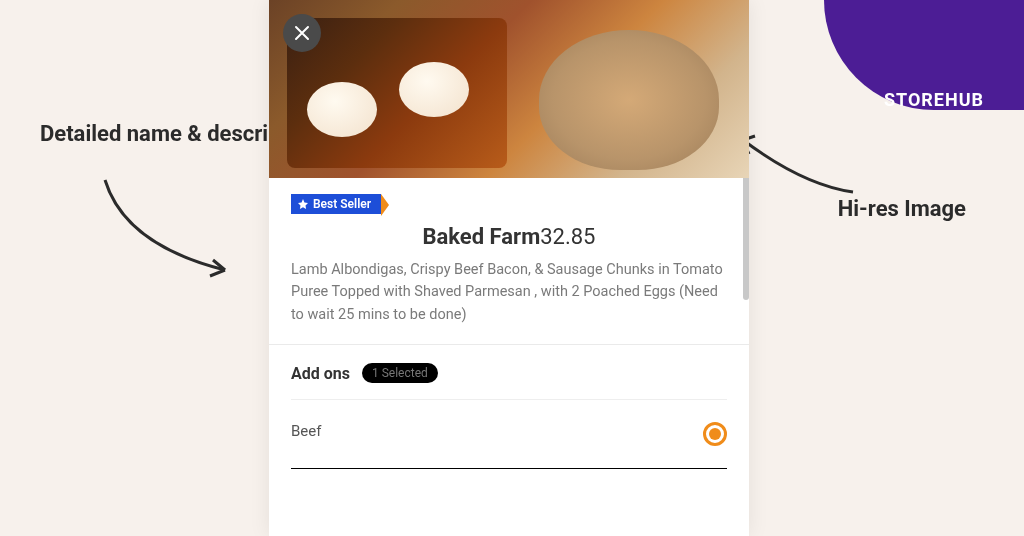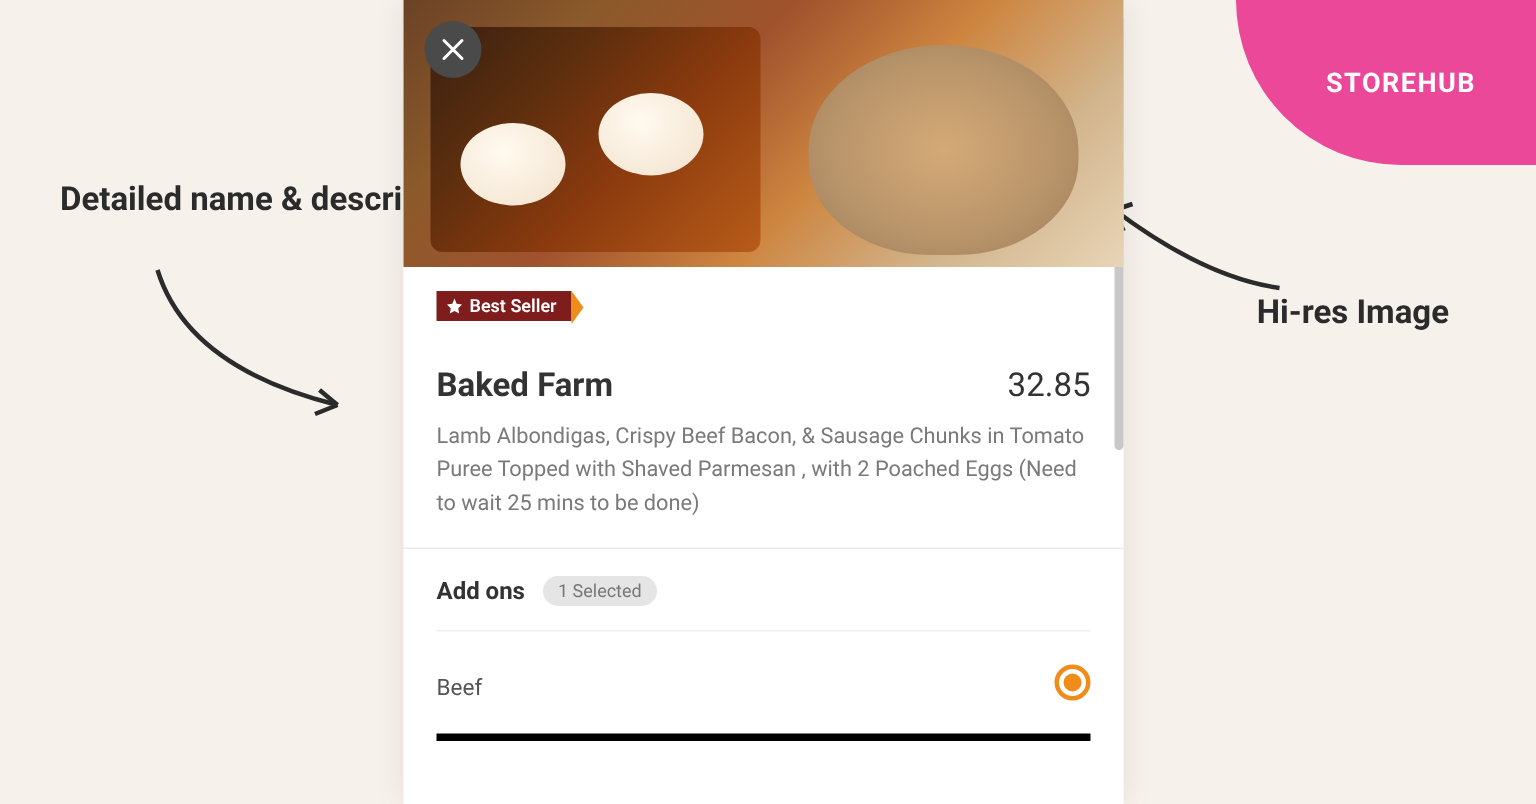--- a/index.html
+++ b/index.html
@@ -14,24 +14,24 @@
       height: 536px;
       position: relative;
       overflow: hidden;
     }
     .brand-corner {
       position: absolute;
       top: 0;
       right: 0;
       width: 200px;
       height: 110px;
-      background: #ec4899;
+      background: #4c1d95;
       border-bottom-left-radius: 110px;
       display: flex;
-      align-items: center;
+      align-items: flex-end;
       justify-content: center;
       padding-left: 20px;
     }
     .brand-text {
       color: #fff;
       font-weight: 700;
       font-size: 18px;
       letter-spacing: 1px;
     }
     .annotation {
@@ -141,21 +141,21 @@
       width: 16px;
       height: 16px;
     }
     .details {
       padding: 16px 22px 18px 22px;
       border-bottom: 1px solid #eaeaea;
     }
     .badge {
       display: inline-flex;
       align-items: center;
-      background: #7f1d1d;
+      background: #1d4ed8;
       color: #fff;
       font-size: 12px;
       font-weight: 600;
       padding: 3px 10px 3px 6px;
       position: relative;
       margin-bottom: 10px;
     }
     .badge::after {
       content: "";
       position: absolute;
@@ -166,24 +166,23 @@
       border-top: 11px solid transparent;
       border-bottom: 11px solid transparent;
       border-left: 8px solid #f08c1a;
     }
     .badge .star {
       margin-right: 4px;
       display: inline-flex;
     }
     .title-row {
       display: flex;
-      justify-content: space-between;
+      justify-content: center;
       align-items: baseline;
       margin-bottom: 10px;
-      margin-top: 21px;
     }
     .item-title {
       font-size: 22px;
       font-weight: 700;
       color: #333;
     }
     .item-price {
       font-size: 22px;
       font-weight: 400;
       color: #333;
@@ -191,43 +190,43 @@
     .item-desc {
       font-size: 14.5px;
       color: #7a7a7a;
       line-height: 1.55;
     }
     .addons {
       padding: 18px 22px 0 22px;
     }
     .addons-header {
       display: flex;
-      align-items: flex-start;
+      align-items: center;
       gap: 12px;
       padding-bottom: 16px;
       border-bottom: 1px solid #eee;
     }
     .addons-title {
       font-size: 16px;
       font-weight: 700;
       color: #333;
     }
     .pill {
-      background: #e5e5e5;
+      background: #000000;
       color: #777;
       font-size: 12px;
       padding: 3px 10px;
       border-radius: 12px;
     }
     .addon-item {
       display: flex;
       justify-content: space-between;
-      align-items: flex-end;
+      align-items: flex-start;
       padding: 22px 0;
-      border-bottom: 5px solid #000000;
+      border-bottom: 1px solid #000000;
     }
     .addon-name {
       font-size: 15px;
       color: #555;
     }
     .radio {
       width: 24px;
       height: 24px;
       border: 3px solid #f08c1a;
       border-radius: 50%;

